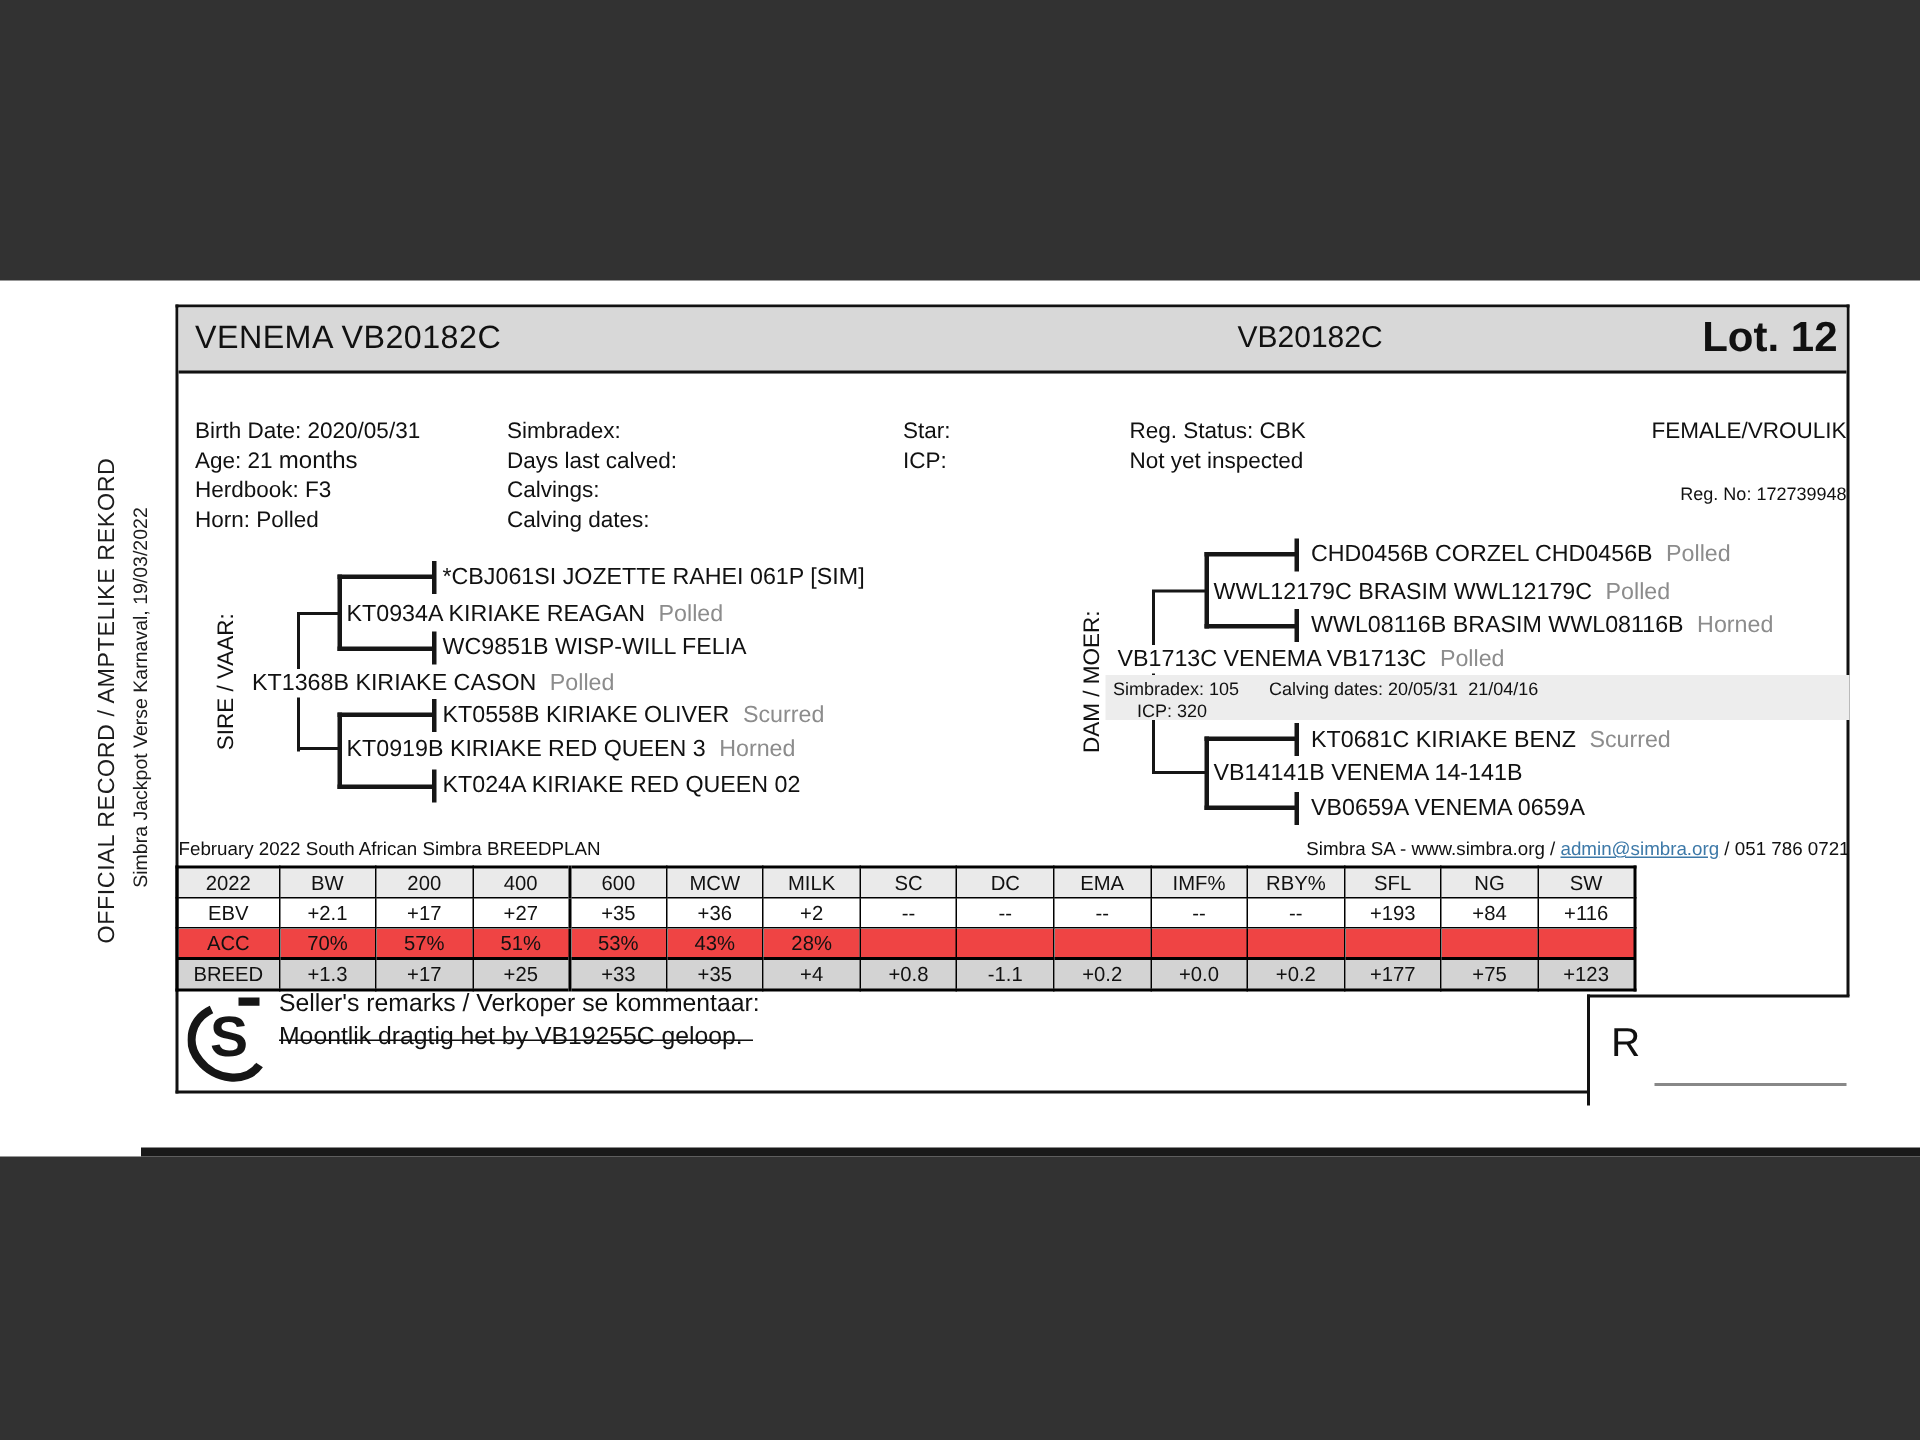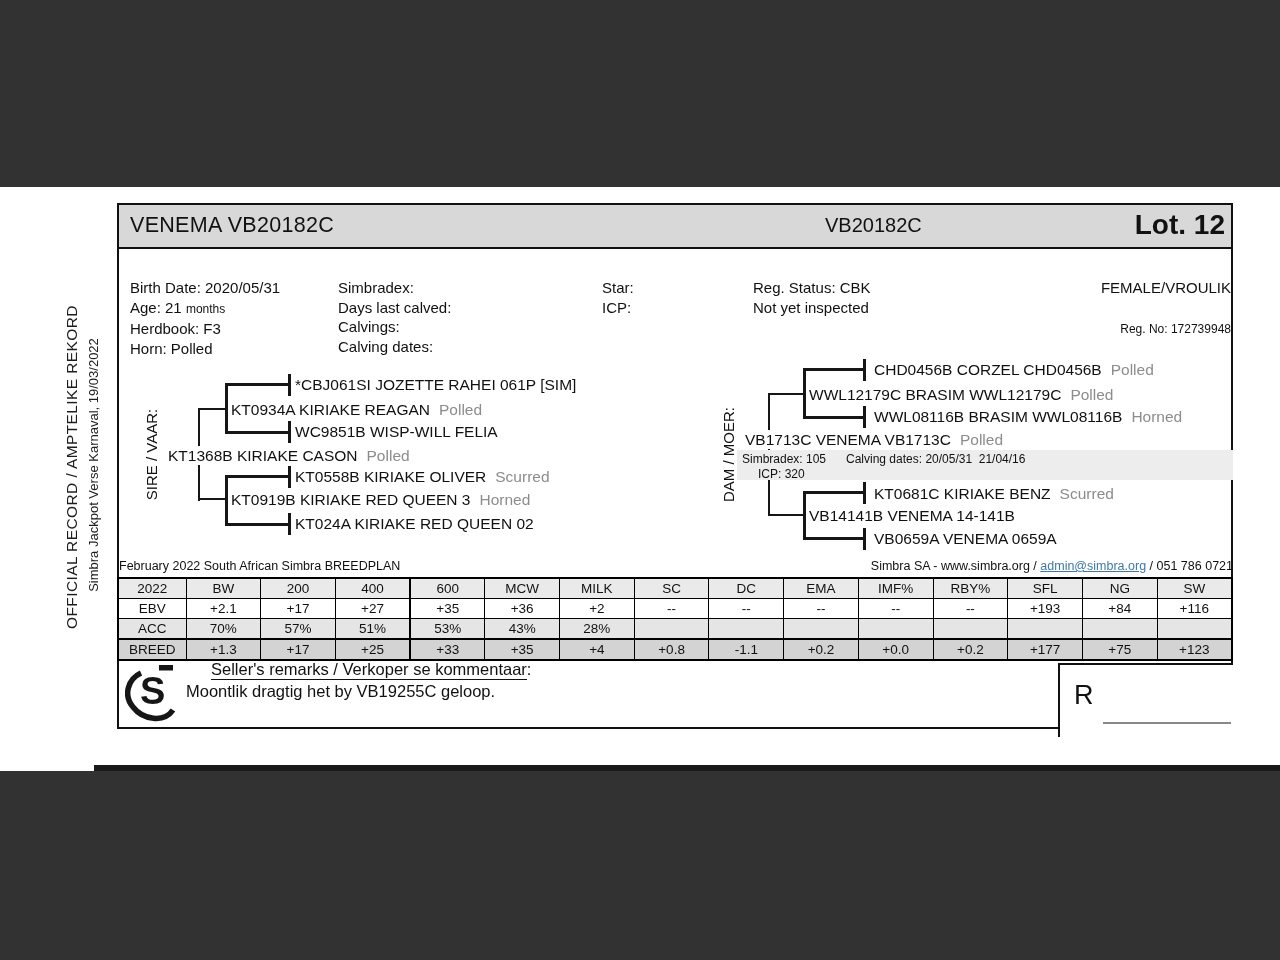--- a/index.html
+++ b/index.html
@@ -27,21 +27,21 @@
   .title-bar{position:absolute;left:2px;top:2px;width:1112px;height:42px;background:#d8d8d8;border-bottom:2px solid #111;}
   .title{position:absolute;left:11px;top:0;line-height:40px;font-size:21.5px;letter-spacing:.3px;}
   .title-id{position:absolute;left:706px;top:0;line-height:40px;font-size:20px;}
   .lot{position:absolute;right:6px;top:0;line-height:40px;font-size:28px;font-weight:bold;}
 
   .addr-bar{position:absolute;left:2px;top:46px;width:1112px;height:22px;background:#f1f1f1;border-bottom:2px solid #111;}
   .addr{position:absolute;left:11px;top:0;line-height:21px;font-size:15px;}
   .breed-tag{position:absolute;right:4px;top:0;line-height:21px;font-size:15px;}
 
   .det{position:absolute;font-size:15px;line-height:19.5px;white-space:nowrap;}
-  .det .sm{font-size:12px;}
+  .det .sm{font-size:16px;}
   .det-right{position:absolute;right:2px;font-size:15px;white-space:nowrap;margin-left:28px;}
   .reg-no{position:absolute;right:2px;font-size:12px;white-space:nowrap;}
 
   
   .ped-name{position:absolute;height:19px;line-height:19px;font-size:15.5px;white-space:nowrap;background:#fff;z-index:3;padding-right:3px;}
   .st{color:#8c8c8c;margin-left:9px;}
   .hline{position:absolute;height:2px;background:#161616;z-index:1;}
   .hline.thick{height:3px;}
   .vline{position:absolute;width:2px;background:#161616;z-index:1;}
   .vline.thick{width:3px;}
@@ -49,33 +49,33 @@
   .ped-label{position:absolute;width:200px;height:19px;line-height:19px;text-align:center;transform:rotate(-90deg);font-size:15px;white-space:nowrap;z-index:2;}
   .dam-info{position:absolute;left:620px;top:247px;width:496px;height:30px;background:#ededed;z-index:4;font-size:12px;line-height:14.5px;padding-top:2px;box-sizing:border-box;}
   .dam-info .l1a{display:inline-block;margin-left:5px;width:104px;}
   .dam-info .l1b{white-space:pre;}
   .dam-info .l2{margin-left:21px;}
 
   
   .bp-note-l{position:absolute;left:2px;top:356px;font-size:12.5px;white-space:nowrap;}
   .bp-note-r{position:absolute;right:0;top:356px;font-size:12.5px;white-space:nowrap;}
   .bp-note-r a{color:#3d79a8;text-decoration:underline;}
-  table.bp{position:absolute;left:0;top:374px;width:1116px;border-collapse:collapse;table-layout:fixed;font-size:13.5px;}
+  table.bp{position:absolute;left:0;top:374px;width:974px;border-collapse:collapse;table-layout:fixed;font-size:13.5px;}
   table.bp, table.bp th, table.bp td{border:1px solid #000;}
   table.bp{border-width:2px;}
   table.bp th, table.bp td{padding:1px 0;height:17px;text-align:center;font-weight:normal;overflow:hidden;}
   table.bp thead th{background:#eaeaea;}
-  table.bp tbody tr:nth-child(2) td{background:#e5e5e5;}
+  table.bp tbody tr:nth-child(2) td{background:#ef4444;}
   table.bp tbody tr:nth-child(3) td{background:#d3d3d3;border-top:2px solid #000;}
   table.bp .grp{border-right-width:2px;}
   col.label-col{width:68px;}
 
   
   .rem-head{position:absolute;left:69px;top:457px;font-size:16.5px;white-space:nowrap;}
-  .rem-head .u{border-bottom:1.6px solid #111;padding-bottom:1px;margin-left:25px;}
+  .rem-head .u{border-bottom:1.6px solid #111;padding-bottom:15px;}
   .rem-text{position:absolute;left:69px;top:479px;font-size:16.5px;white-space:nowrap;}
   .logo{position:absolute;left:8px;top:459px;z-index:2;}
   .r-sym{position:absolute;left:957px;top:477px;font-size:27px;}
   .r-line{position:absolute;left:986px;top:519px;width:128px;height:2px;background:#888;}
 </style>
 </head>
 <body>
 
 <div class="band band-top"></div>
 <div class="band-edge"></div>

